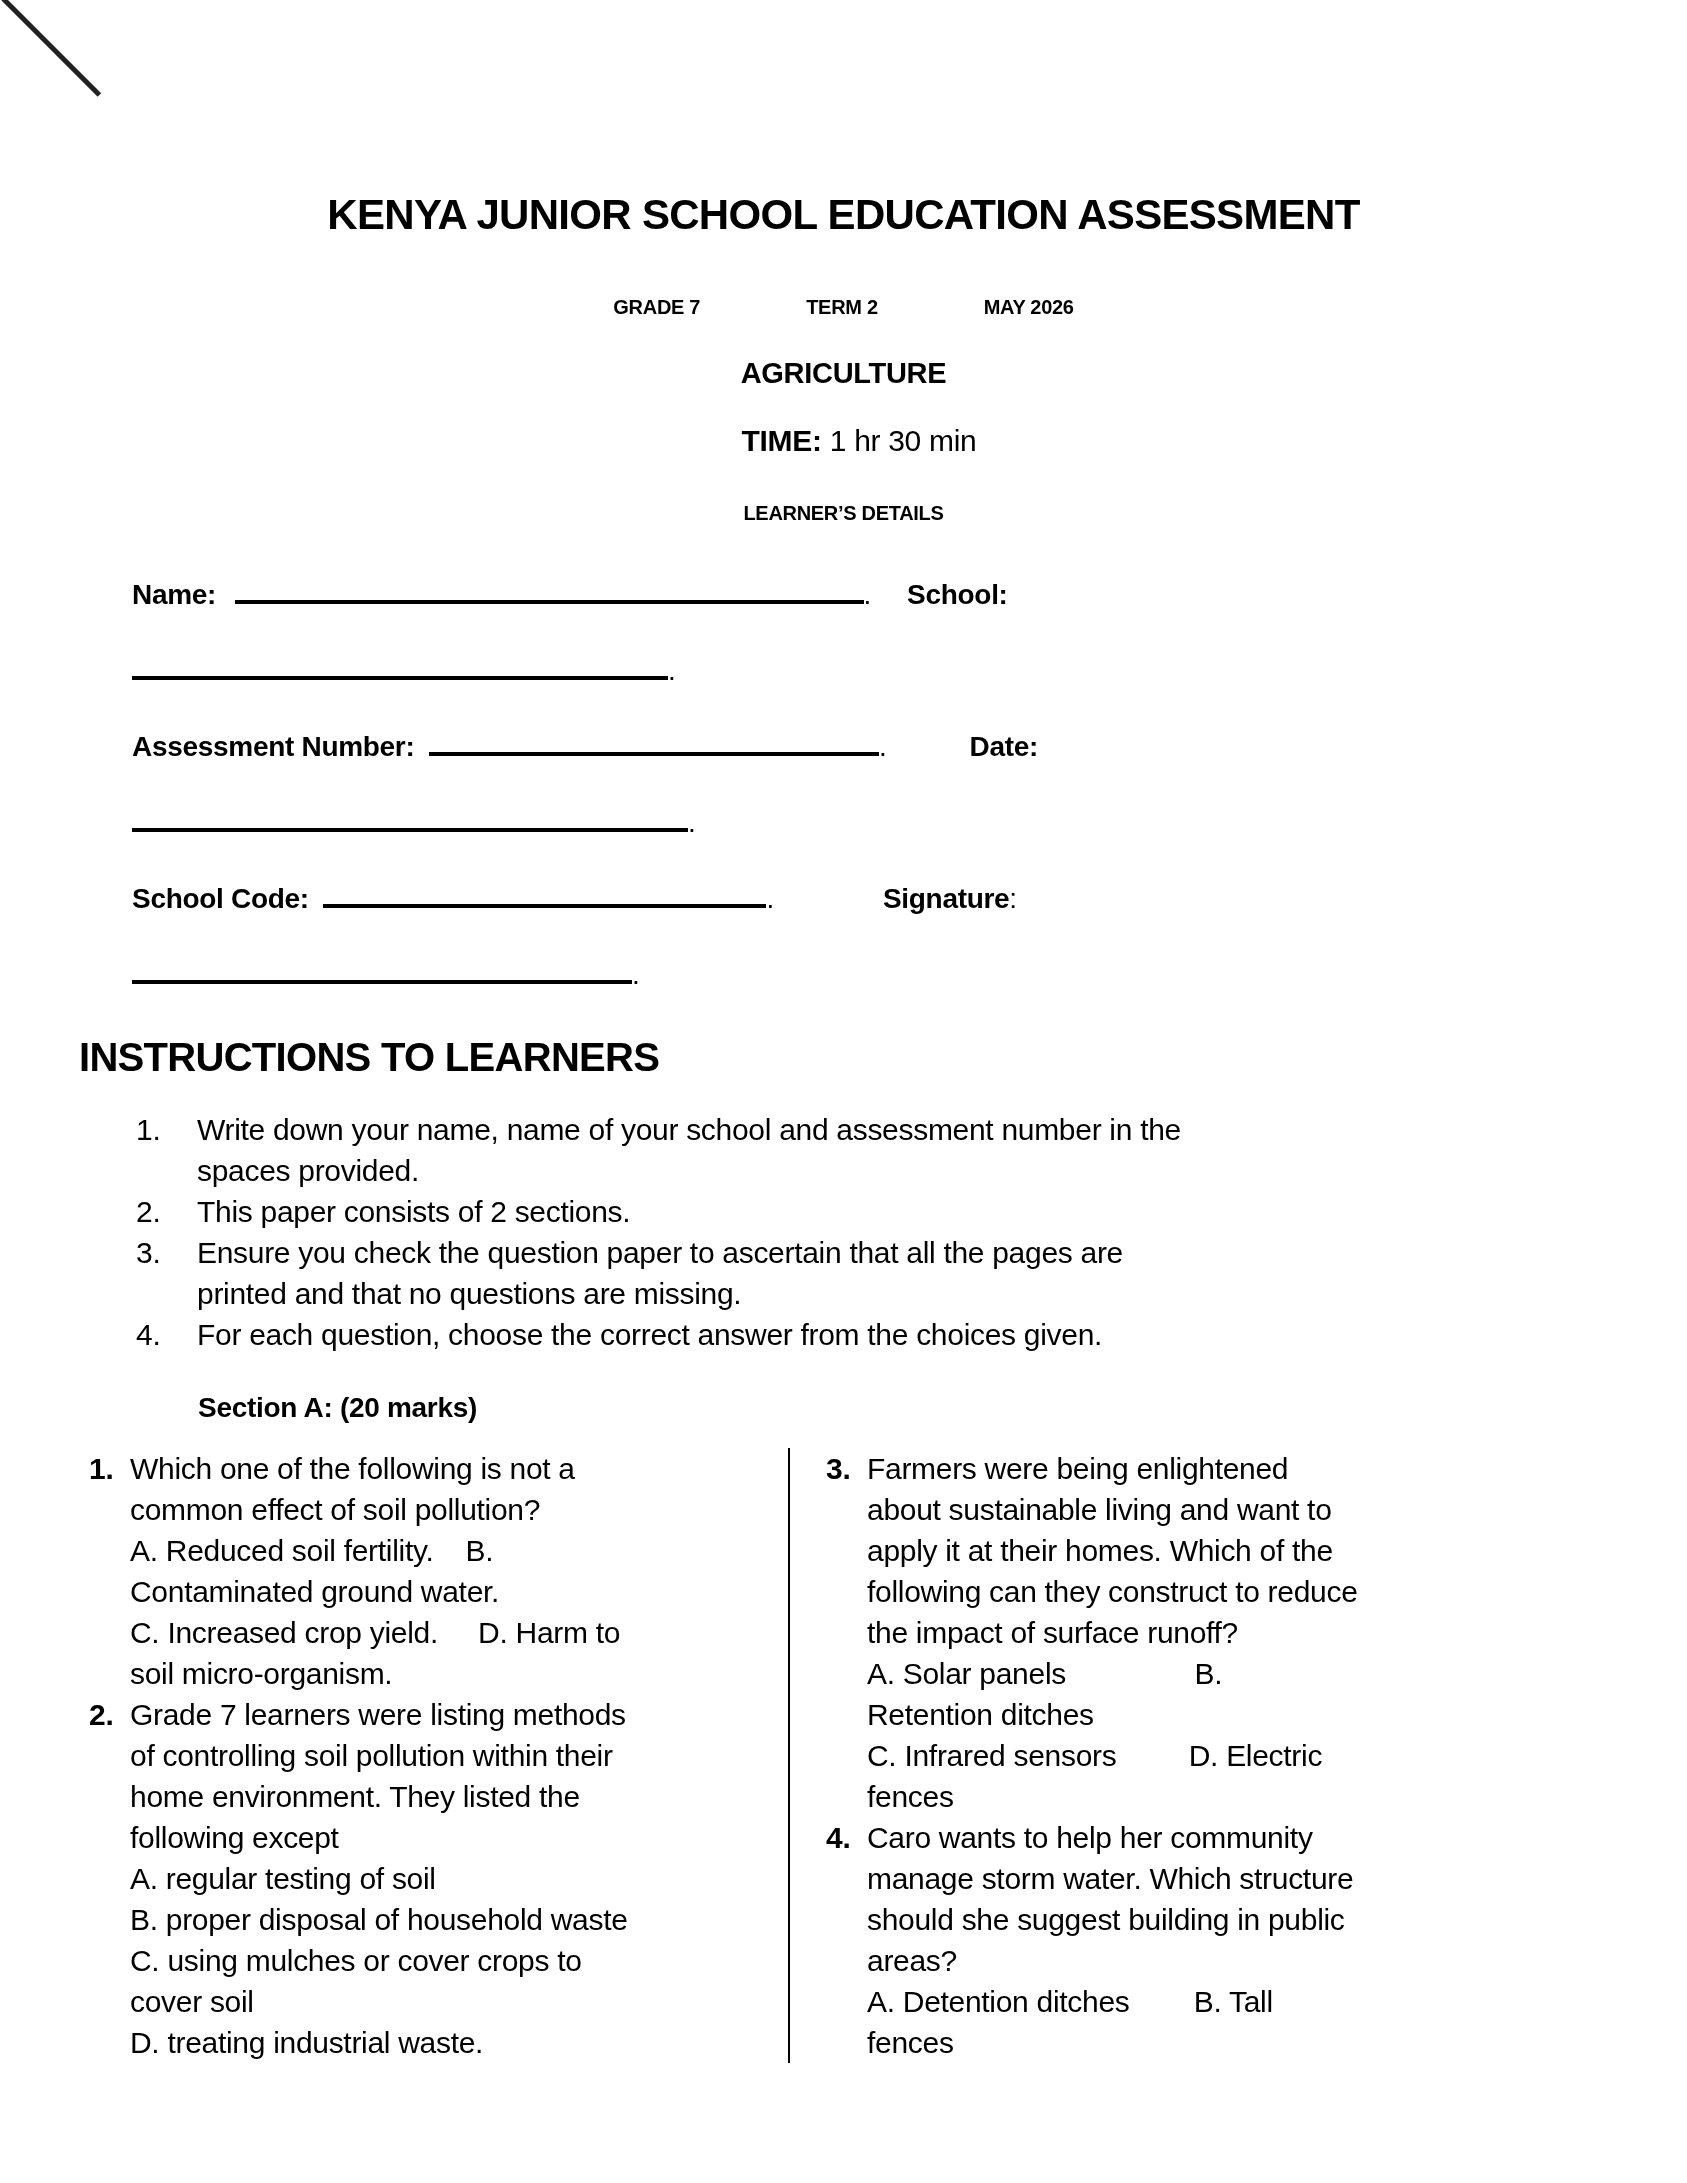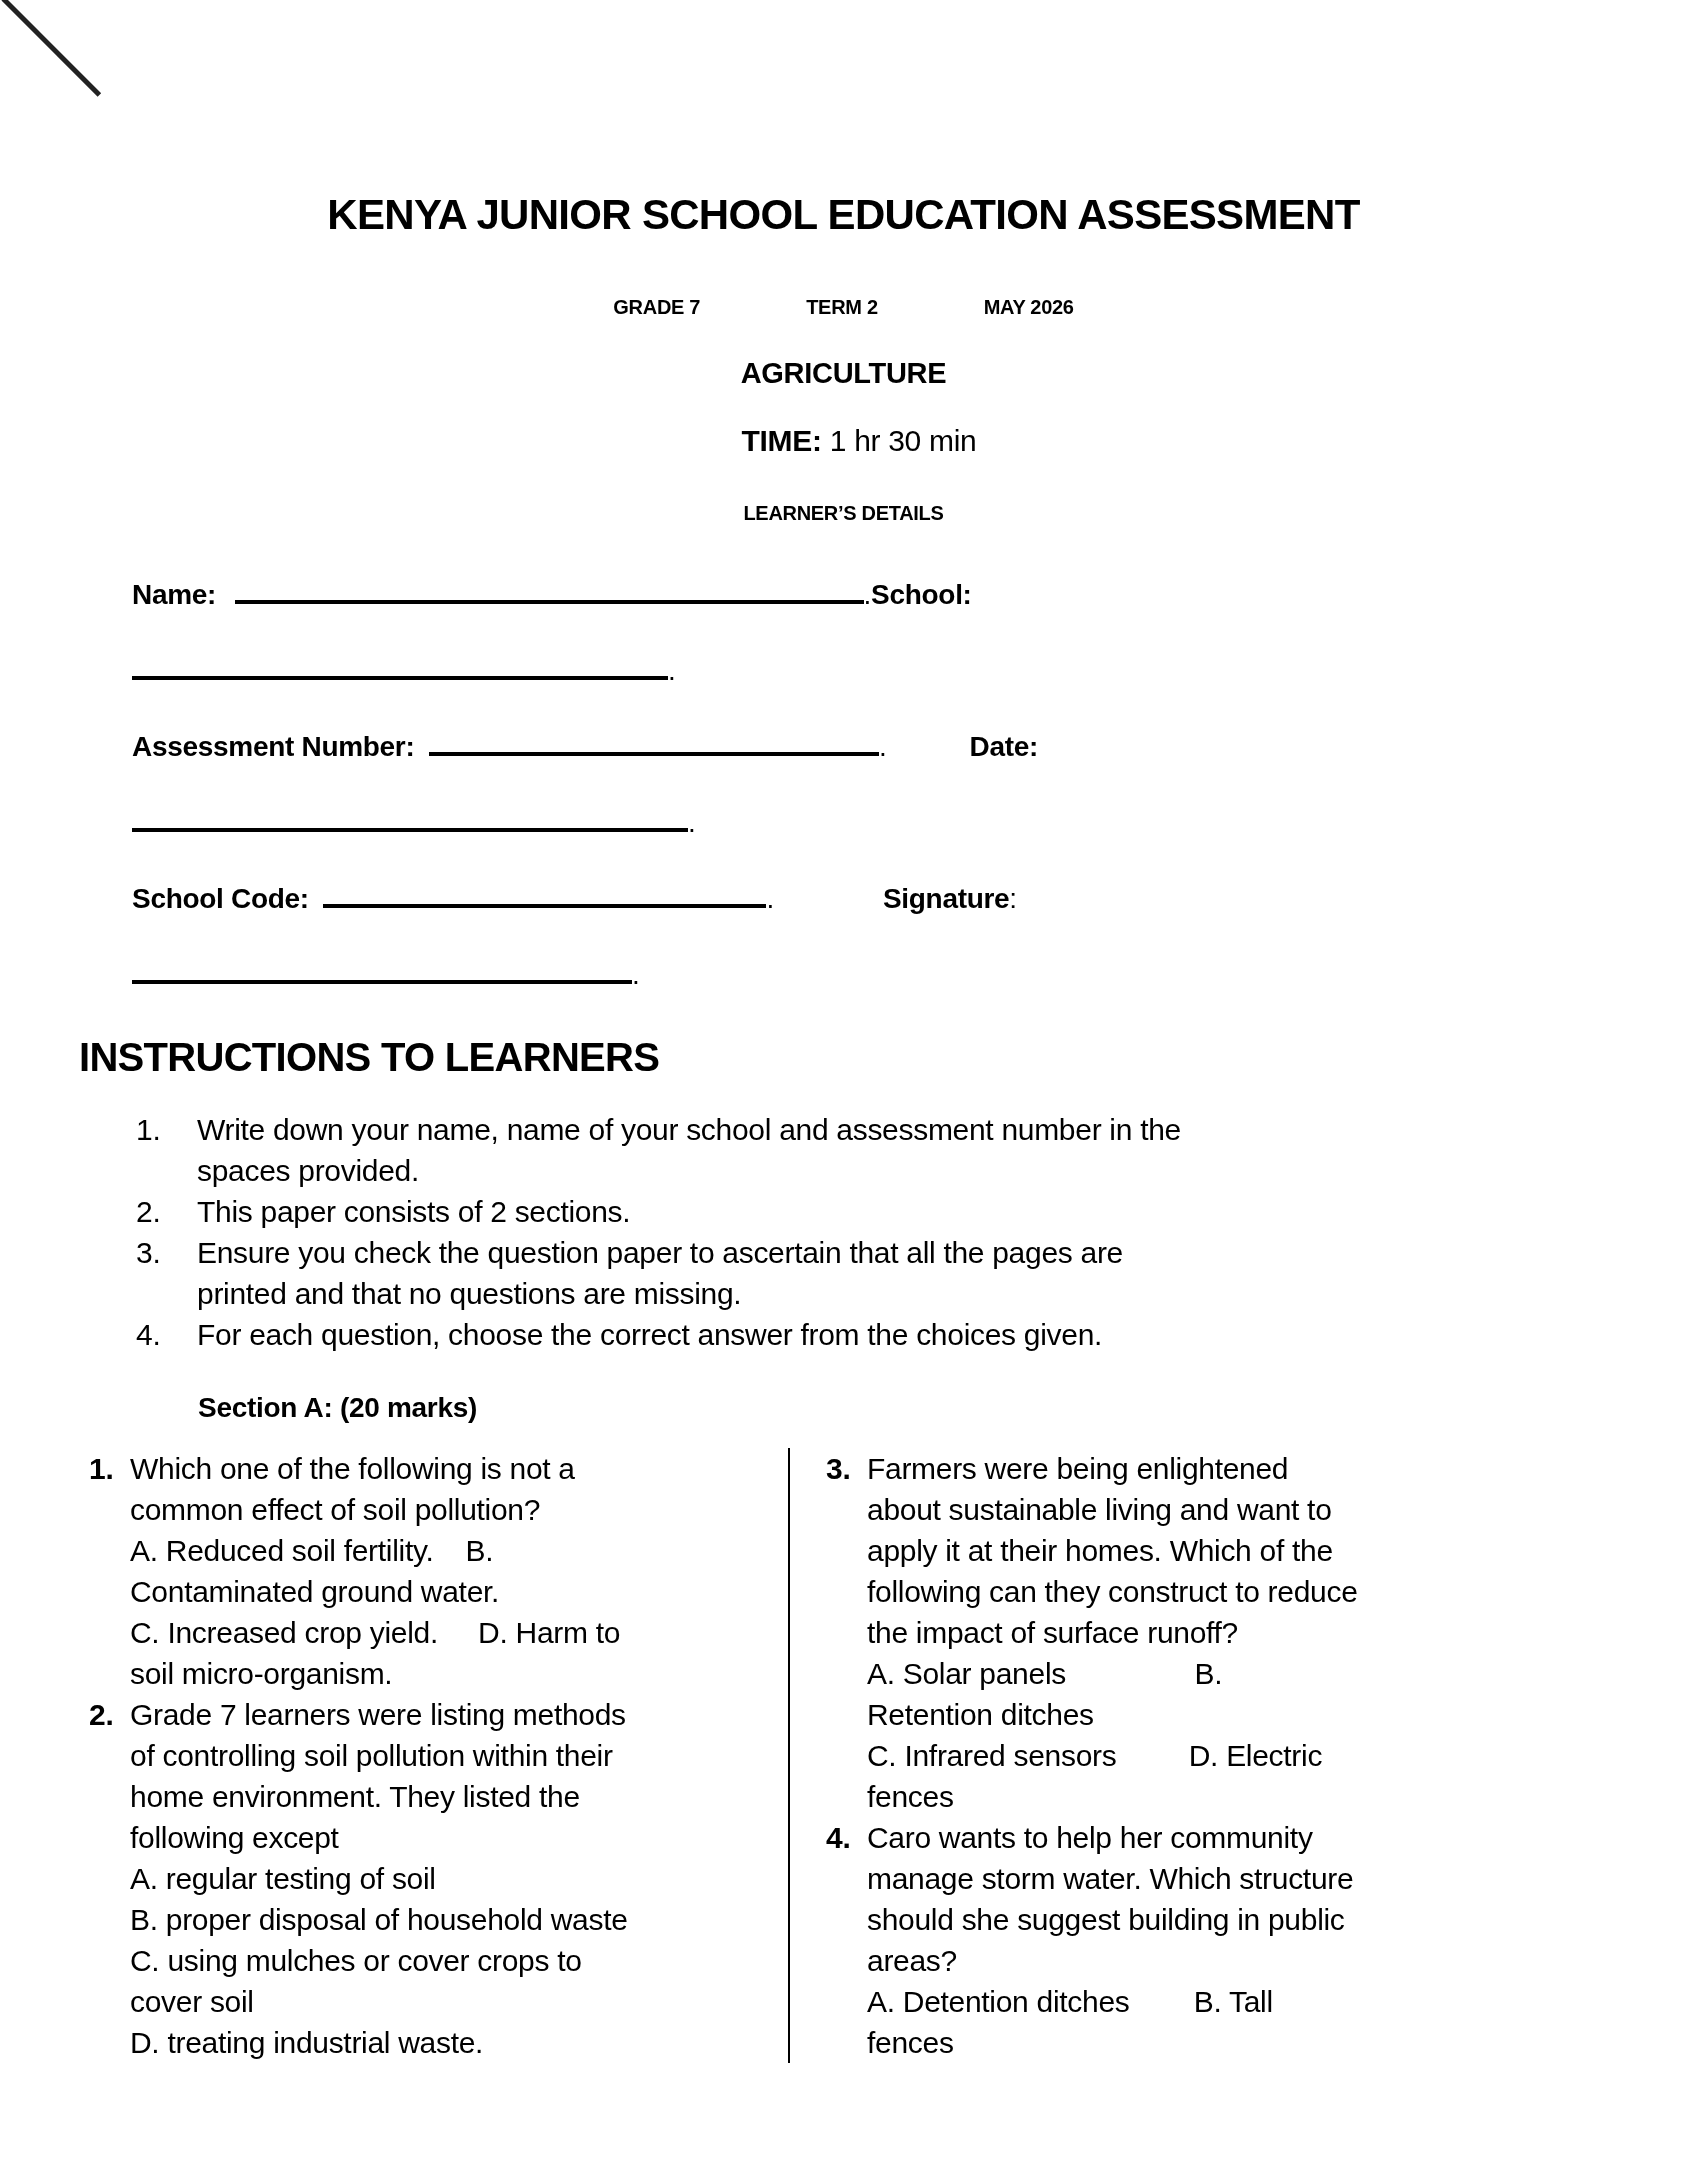--- a/index.html
+++ b/index.html
@@ -70,21 +70,21 @@
     display:inline-block;
     border-bottom:4px solid #000;
     height:21px;
   }
   .u-name{width:629px;margin-left:18.5px;}
   .u-cont1{width:536px;}
   .u-assess{width:450px;margin-left:14.6px;}
   .u-cont2{width:556px;}
   .u-code{width:443px;margin-left:14.6px;}
   .u-cont3{width:500px;}
-  .gap-school{}
+  .gap-school{margin-left:36px;}
   .gap-date{margin-left:83px;}
   .gap-sig{margin-left:109px;}
   .instructions-heading{
     margin:41px 0 0 79px;
     font-size:40px;
     font-weight:bold;
     letter-spacing:-0.7px;
   }
   .instr-list{margin-top:29px;}
   .instr-item{

